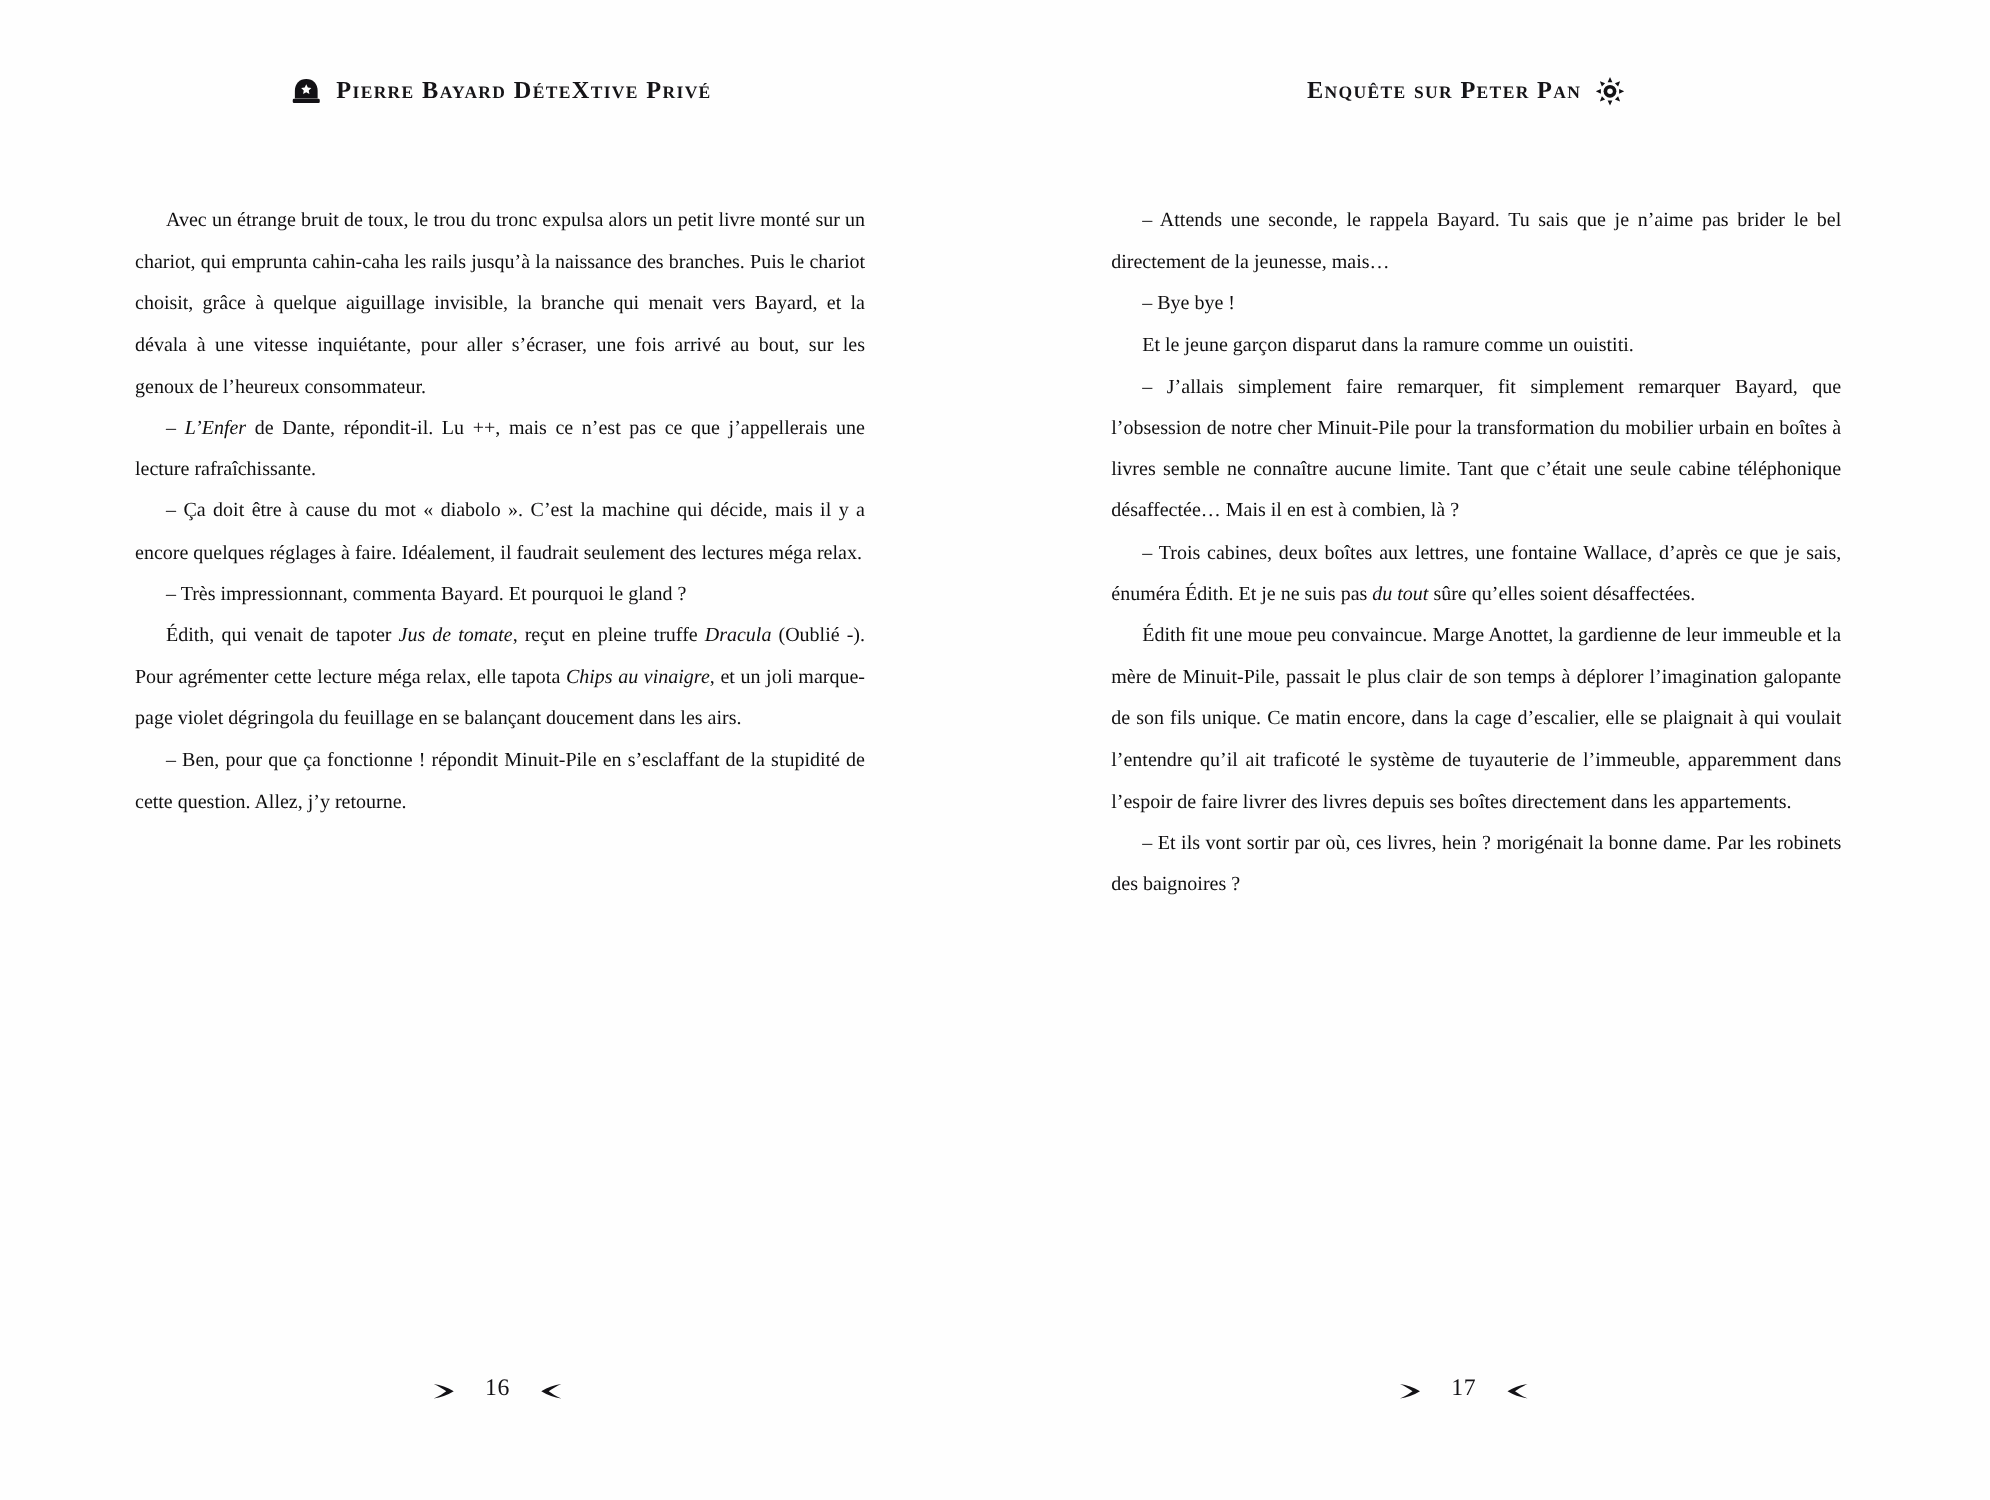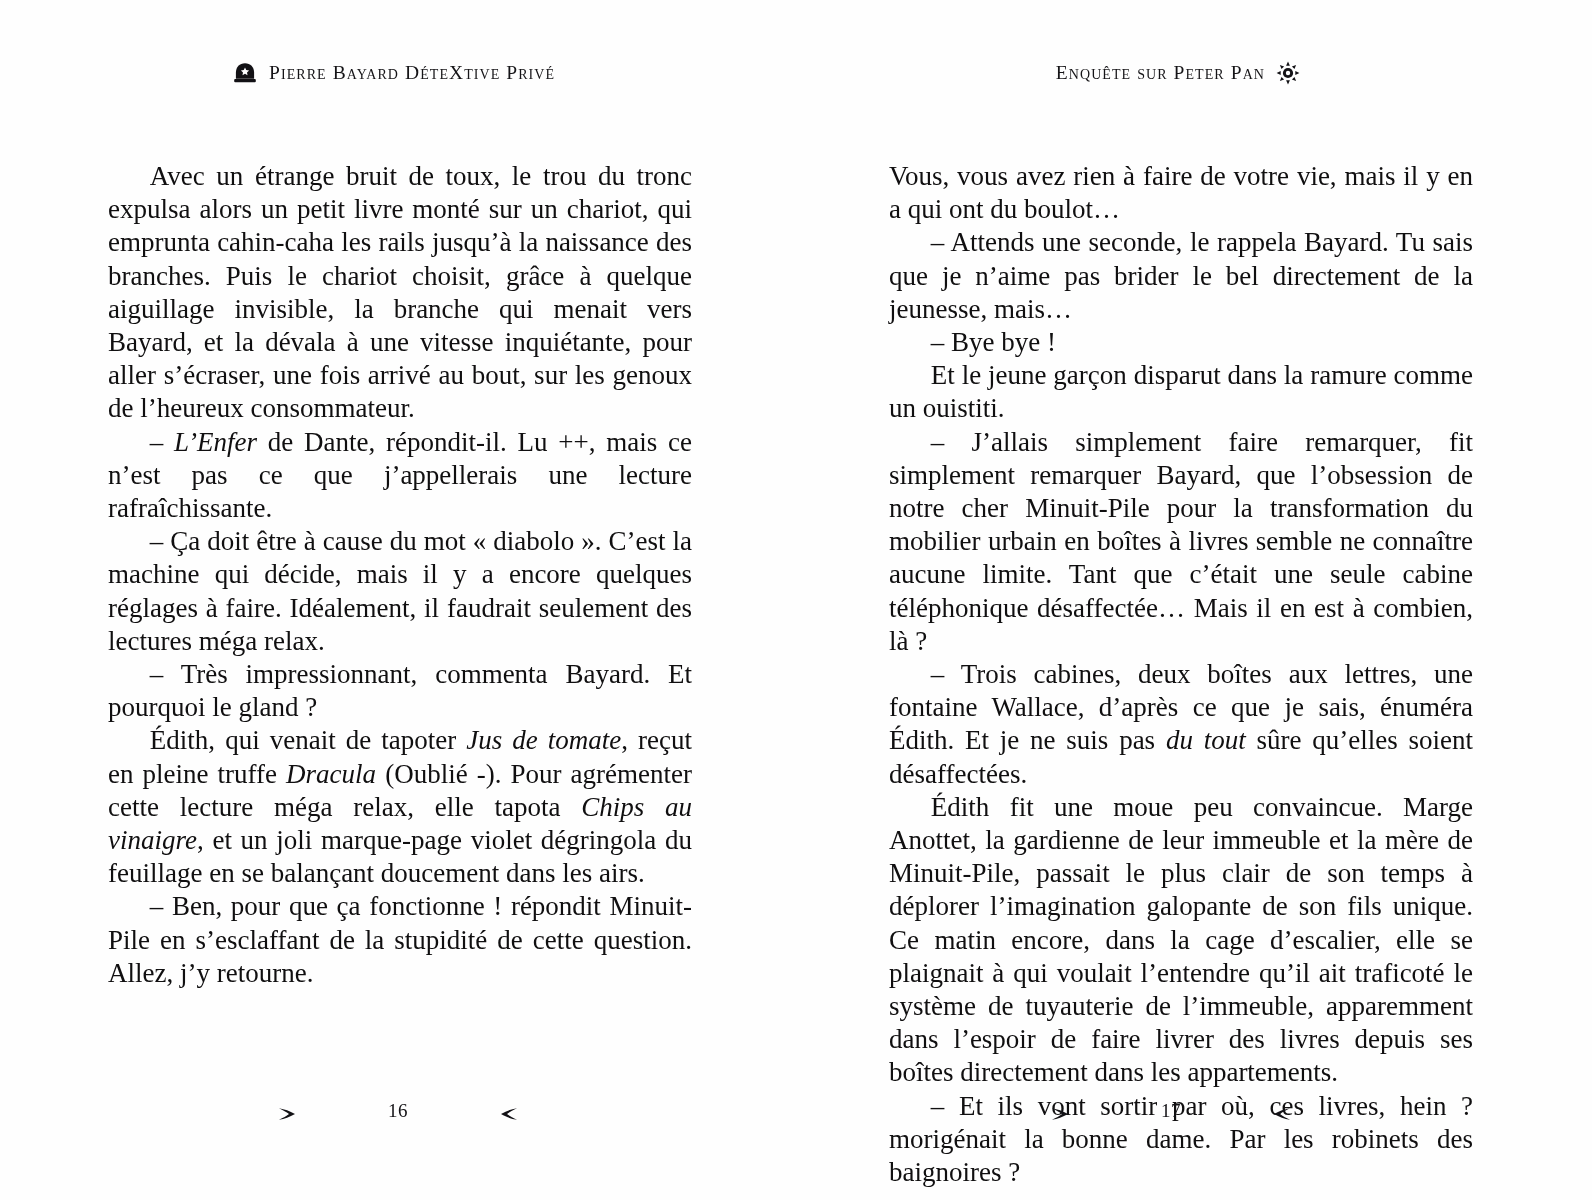--- a/index.html
+++ b/index.html
@@ -37,61 +37,62 @@
     top: 58px;
     height: 30px;
     display: flex;
     align-items: center;
     gap: 11px;
     font-variant: small-caps;
     font-size: 19.5px;
     letter-spacing: 0.055em;
     color: #151417;
     white-space: nowrap;
+    font-weight: bold;
   }
   .runhead.left  { left: 232px; }
   .runhead.right { right: 292px; }
 
   .runhead-text {
     font-family: "Liberation Serif", "DejaVu Serif", serif;
     font-variant: small-caps;
   }
 
   .cap-icon  { display: block; width: 26px; height: 22px; }
   .sun-icon  { display: block; width: 24px; height: 24px; }
 
   
   .textblock {
     position: absolute;
     top: 160px;
     width: 584px;
     text-align: justify;
     text-justify: inter-word;
-    font-size: 27px;
+    font-size: 16px;
     line-height: 33.2px;
     hyphens: manual;
     -webkit-hyphens: manual;
   }
   .page.verso  .textblock { left: 108px; }
   .page.recto  .textblock { left: 93px; }
 
   .textblock p {
     margin: 0;
     text-indent: 1.55em;
   }
   .textblock p.noindent { text-indent: 0; }
   .textblock p em { font-style: italic; }
 
   
   .folio {
     position: absolute;
     bottom: 78px;
     display: flex;
     align-items: center;
-    justify-content: space-between;
+    justify-content: center;
     gap: 24px;
     font-size: 19px;
     letter-spacing: 0.03em;
     color: #131216;
   }
   .page.verso .folio { left: 278px; width: 240px; }
   .page.recto .folio { left: 255px; width: 240px; }
 
   .folio-orn { display: block; width: 18px; height: 14px; }
   .folio-orn.flip { transform: scaleX(-1); }
@@ -148,21 +149,20 @@
           <g fill="#131216">
             <circle cx="12" cy="12" r="5.1"></circle>
             <path d="M12 0.6l1.9 4.1-3.8 0zM12 23.4l-1.9-4.1 3.8 0zM0.6 12l4.1-1.9 0 3.8zM23.4 12l-4.1 1.9 0-3.8zM3.9 3.9l4.2 1.6-2.6 2.6zM20.1 20.1l-4.2-1.6 2.6-2.6zM20.1 3.9l-1.6 4.2-2.6-2.6zM3.9 20.1l1.6-4.2 2.6 2.6z"></path>
           </g>
           <circle cx="12" cy="12" r="2.2" fill="#ffffff"></circle>
         </svg>
       </span>
     </div>
 
     <div class="textblock">
-        <p class="noindent">Vous, vous avez rien à faire de votre vie, mais il y en a qui ont du boulot…</p>
         <p>– Attends une seconde, le rappela Bayard. Tu sais que je n’aime pas brider le bel directement de la jeunesse, mais…</p>
         <p>– Bye bye !</p>
         <p>Et le jeune garçon disparut dans la ramure comme un ouistiti.</p>
         <p>– J’allais simplement faire remarquer, fit simplement remarquer Bayard, que l’obsession de notre cher Minuit-Pile pour la transformation du mobilier urbain en boîtes à livres semble ne connaître aucune limite. Tant que c’était une seule cabine téléphonique désaffectée… Mais il en est à combien, là ?</p>
         <p>– Trois cabines, deux boîtes aux lettres, une fontaine Wallace, d’après ce que je sais, énuméra Édith. Et je ne suis pas <em>du tout</em> sûre qu’elles soient désaffectées.</p>
         <p>Édith fit une moue peu convaincue. Marge Anottet, la gardienne de leur immeuble et la mère de Minuit-Pile, passait le plus clair de son temps à déplorer l’imagination galopante de son fils unique. Ce matin encore, dans la cage d’escalier, elle se plaignait à qui voulait l’entendre qu’il ait traficoté le système de tuyauterie de l’immeuble, apparemment dans l’espoir de faire livrer des livres depuis ses boîtes directement dans les appartements.</p>
         <p>– Et ils vont sortir par où, ces livres, hein ? morigénait la bonne dame. Par les robinets des baignoires ?</p>
       </div>
 
     <div class="folio">

